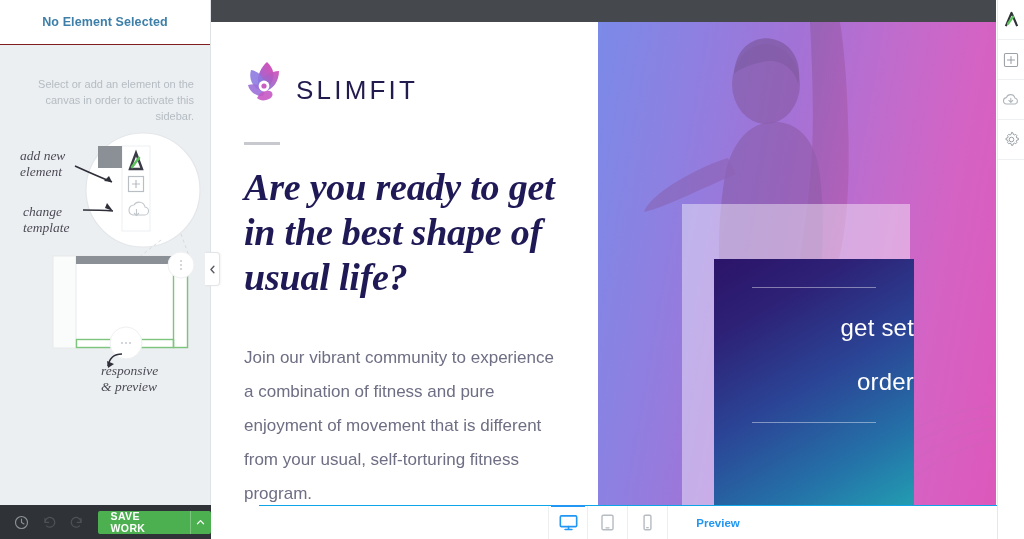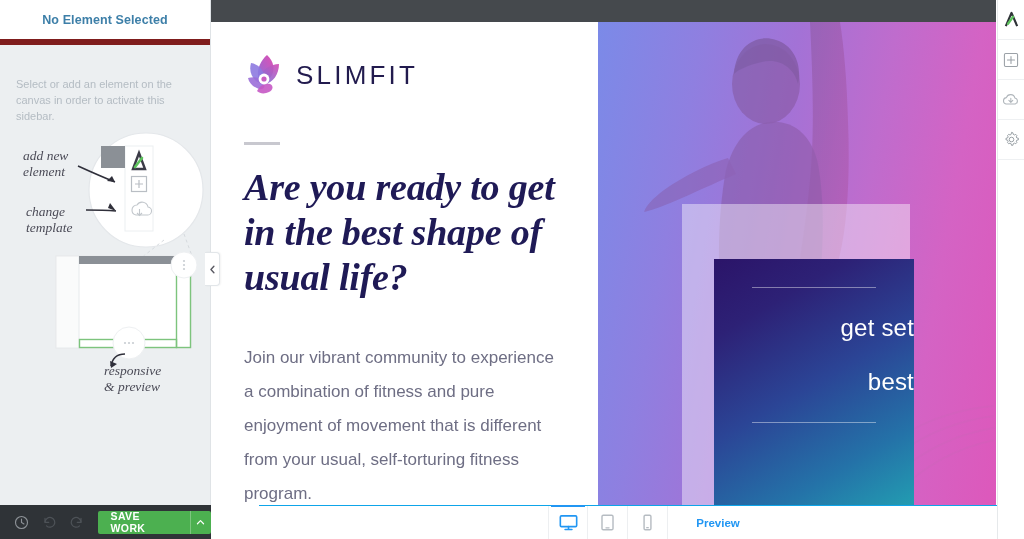--- a/index.html
+++ b/index.html
@@ -20,40 +20,40 @@
     position: absolute; left: 0; top: 0;
     width: 211px; height: 505px;
     background: #eceff1;
     border-right: 1px solid #dfe3e6;
     overflow: hidden;
   }
   .sidebar-header {
     height: 45px;
     background: #ffffff;
     display: flex; align-items: center; justify-content: center;
-    border-bottom: 6px solid #7f1d1d;
+    border-bottom: 1px solid #7f1d1d;
   }
   .sidebar-header-title {
     font-size: 12.5px; font-weight: bold;
     color: #3d7fa8;
     letter-spacing: 0.1px;
   }
   .sidebar-hint {
     margin-top: 32px;
     padding: 0 16px;
-    text-align: left;
+    text-align: right;
     font-size: 11px;
     line-height: 1.45;
     color: #b4bcc3;
   }
 
   
   .sketch {
-    position: absolute; left: 16px; top: 128px;
-    width: 202px; height: 280px;
+    position: absolute; left: 0; top: 128px;
+    width: 202px; height: 280px; padding-left: 13px;
   }
   .sketch svg { display: block; }
 
   
   .bottom-left-bar {
     position: absolute; left: 0; bottom: 0;
     width: 211px; height: 34px;
     background: #2f3337;
     display: flex; align-items: center;
     padding-left: 8px;
@@ -106,21 +106,21 @@
     display: flex;
   }
 
   
   .page-left {
     width: 387px;
     padding: 22px 30px 0 33px;
     position: relative;
   }
   .logo-row {
-    display: flex; align-items: center;
+    display: flex; align-items: flex-end;
     height: 62px;
   }
   .logo-mark { width: 44px; height: 48px; flex: 0 0 44px; }
   .logo-mark svg { display: block; }
   .logo-text {
     margin-left: 8px;
     font-size: 26px;
     letter-spacing: 3.2px;
     color: #221b4e;
     font-family: "Liberation Sans", sans-serif;
@@ -430,21 +430,21 @@
               <path d="M306 412 q42 -24 90 -28"></path>
             </g>
           </svg>
         </div>
 
         <div class="hero-frame"></div>
 
         <div class="hero-card">
           <div class="card-divider"></div>
           <div class="card-line l1">get set</div>
-          <div class="card-line">best</div>
+          <div class="card-line">order</div>
           <div class="card-divider bottom"></div>
         </div>
       </div>
     </div>
 
   </div>
 
   <div class="collapse-handle">
     <svg width="7" height="9" viewBox="0 0 8 10">
       <path d="M5.6 1.4 L2.2 5 L5.6 8.6" fill="none" stroke="#5a5a63" stroke-width="1.6" stroke-linecap="round" stroke-linejoin="round"></path>

